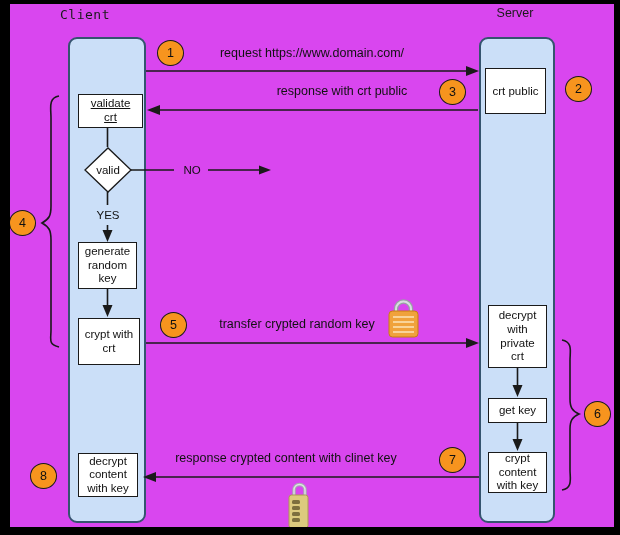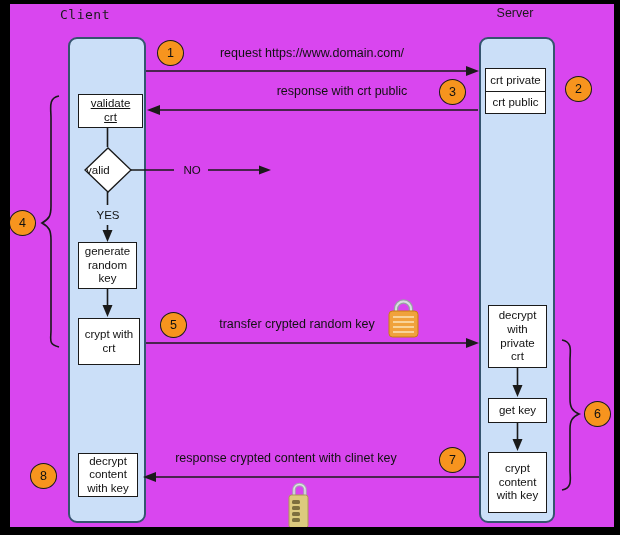--- a/index.html
+++ b/index.html
@@ -38,21 +38,21 @@
   .cert-cell.first{border-bottom:1px solid #1a1a1a;}
 
   .step{
     position:absolute;z-index:14;width:27px;height:26px;border-radius:50%;
     background:var(--accent,#F7941E);border:1.3px solid #1a1a1a;box-sizing:border-box;
     display:flex;align-items:center;justify-content:center;
     font:12.5px "Liberation Sans",sans-serif;color:#111;
   }
   .msg-label{position:absolute;z-index:12;width:260px;text-align:center;font:12.5px "Liberation Sans",sans-serif;color:#111;}
   .flow-label{position:absolute;z-index:12;text-align:center;font:11.5px "Liberation Sans",sans-serif;color:#111;}
-  .valid-label{position:absolute;z-index:12;left:86px;top:164px;width:44px;font:11.5px "Liberation Sans",sans-serif;}
+  .valid-label{position:absolute;z-index:12;left:86px;top:164px;width:44px;text-align:center;font:11.5px "Liberation Sans",sans-serif;}
   svg.overlay{position:absolute;left:0;top:0;z-index:5;}
 </style>
 </head>
 <body>
 
 <div class="canvas">
 
   <div class="frame left"></div>
   <div class="frame top"></div>
   <div class="frame bottom"></div>
@@ -141,29 +141,28 @@
   <div class="node" style="left:78px;top:242px;width:59px;height:47px;">generate
 random
 key</div>
   <div class="node" style="left:78px;top:318px;width:62px;height:47px;">crypt with
 crt</div>
   <div class="node" style="left:78px;top:453px;width:60px;height:44px;">decrypt
 content
 with key</div>
 
   <div class="cert-stack">
-    <div class="cert-cell first">crt private</div>
     <div class="cert-cell">crt public</div>
   </div>
   <div class="node" style="left:488px;top:305px;width:59px;height:63px;">decrypt
 with
 private
 crt</div>
   <div class="node" style="left:488px;top:398px;width:59px;height:25px;">get key</div>
-  <div class="node" style="left:488px;top:452px;width:59px;height:61px;">crypt
+  <div class="node" style="left:488px;top:452px;width:59px;height:41px;">crypt
 content
 with key</div>
 
   <div class="msg-label" style="left:182px;top:46px;">request https://www.domain.com/</div>
   <div class="msg-label" style="left:212px;top:84px;">response with crt public</div>
   <div class="msg-label" style="left:167px;top:317px;">transfer crypted random key</div>
   <div class="msg-label" style="left:156px;top:451px;">response crypted content with clinet key</div>
 
   <div class="step" style="left:157px;top:40px;">1</div>
   <div class="step" style="left:565px;top:76px;">2</div>

